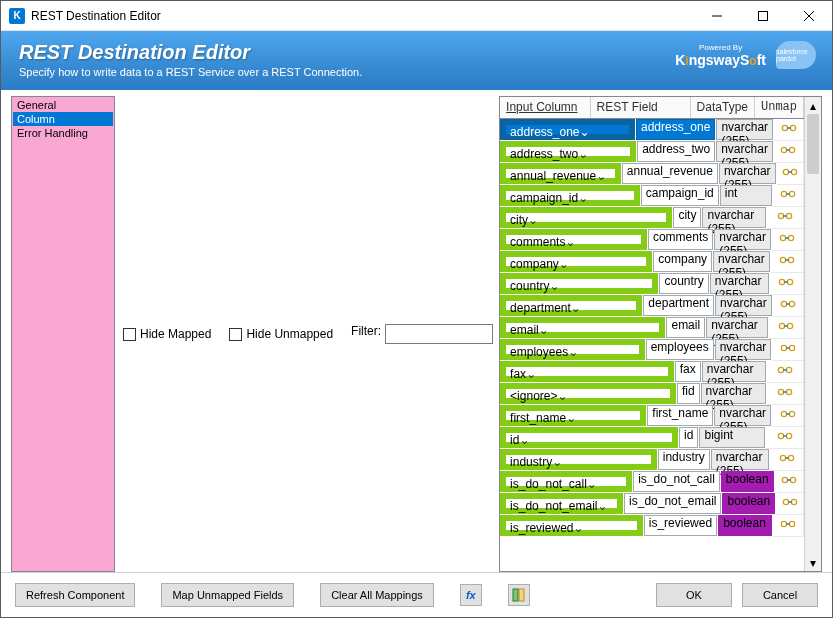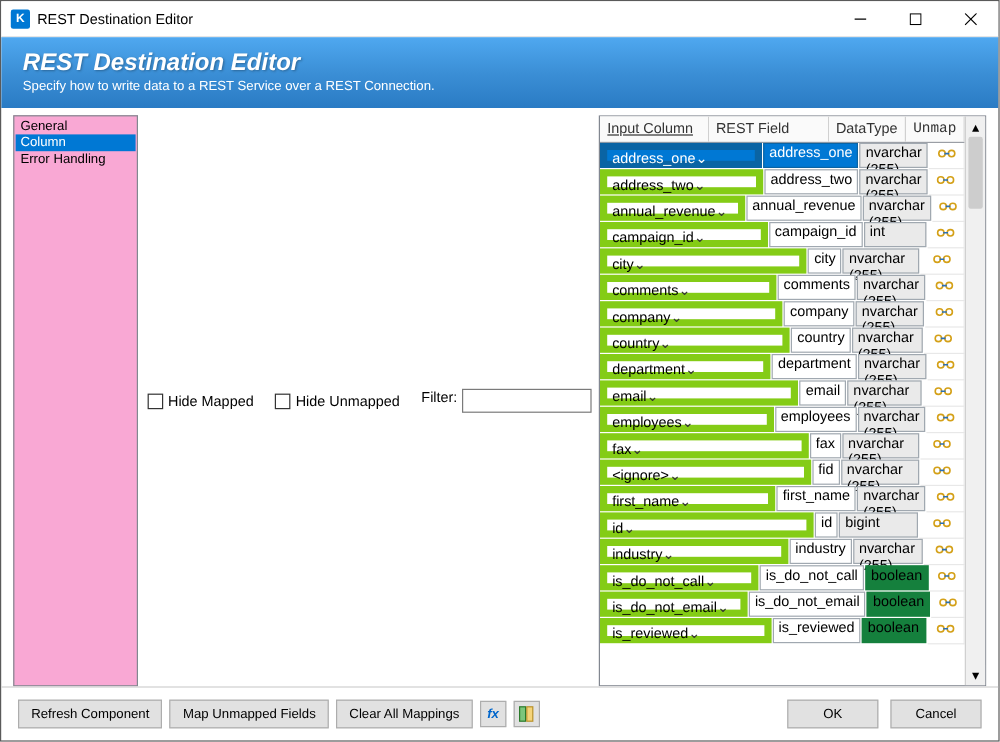--- a/index.html
+++ b/index.html
@@ -52,27 +52,27 @@
 .cell { border-right:1px solid #e8e8e8; border-bottom:1px solid #e8e8e8; display:flex; align-items:center; padding:0 4px; }
 .cell-input { width:247px; border:6px solid #84cc16; margin:0 1px 1px 0; background:#fff; padding:0 2px 0 4px; justify-content:space-between;}
 .cell-input .chev { color:#333; }
 .cell-rest { flex:1; border:1px solid #a0a8b0; margin:0 1px 1px 0; background:#fff; padding:0 4px;}
 .cell-type { width:90px; border:1px solid #a0a8b0; margin:0 1px 1px 0; background:#eaeaea; padding:0 4px;}
 .cell-unmap { width:50px; justify-content:center; }
 .unmap-icon svg { width:16px; height:12px; }
 .grow.selected .cell-input { background:#0078d4; color:#fff; border-color:#0a64a4;}
 .grow.selected .cell-input .chev { color:#fff;}
 .grow.selected .cell-rest { background:#0078d4; color:#fff; border-color:#0a64a4;}
-.cell-type.plain { background:#15803d; border-color:transparent; }
+.cell-type.plain { background:#a21caf; border-color:transparent; }
 .scrollbar { width:17px; background:#f0f0f0; border-left:1px solid #d0d0d0; position:relative;}
 .scroll-up,.scroll-down{height:17px;display:flex;align-items:center;justify-content:center;background:#f0f0f0;}
 .scroll-thumb{position:absolute;top:17px;left:2px;right:2px;height:60px;background:#cdcdcd;border-radius:2px;}
 
 
-.footer { border-top:1px solid #d0d0d0; padding:10px 14px; display:flex; align-items:center; gap:6px; }
+.footer { border-top:1px solid #d0d0d0; padding:10px 14px; display:flex; align-items:center; gap:26px; }
 .btn { height:24px; padding:0 10px; border:1px solid #adadad; background:#e1e1e1; color:#000; display:flex;align-items:center;justify-content:center; font-size:11px; cursor:pointer; min-width:70px;}
 .iconbtn { width:22px; height:22px; border:1px solid #adadad; background:#e1e1e1; display:flex;align-items:center;justify-content:center;cursor:pointer;}
 .footer-right { margin-left:auto; display:flex; gap:10px;}
 </style>
 </head>
 <body>
 
 <div class="titlebar">
   <div class="titlebar-icon">K</div>
   <div class="titlebar-title">REST Destination Editor</div>
@@ -93,20 +93,27 @@
           <line x1="10" y1="0" x2="0" y2="10" stroke="#000" stroke-width="1"></line>
         </svg>
       </div>
   </div>
 </div>
 
 <div class="header">
   <div class="header-text">
     <div class="header-title">REST Destination Editor</div>
     <div class="header-sub">Specify how to write data to a REST Service over a REST Connection.</div>
+  </div>
+  <div class="header-logos">
+    <div class="logo-ks">
+      <div class="logo-ks-top">Powered By</div>
+      <div class="logo-ks-main">K<span class="o">i</span>ngswayS<span class="o">o</span>ft</div>
+    </div>
+    <div class="logo-sf">salesforce pardot</div>
   </div>
 </div>
 
 <div class="body">
   <div class="sidebar" id="sidebar">
       <div class="sidebar-item">General</div>
       <div class="sidebar-item selected">Column</div>
       <div class="sidebar-item">Error Handling</div>
     </div>
 

